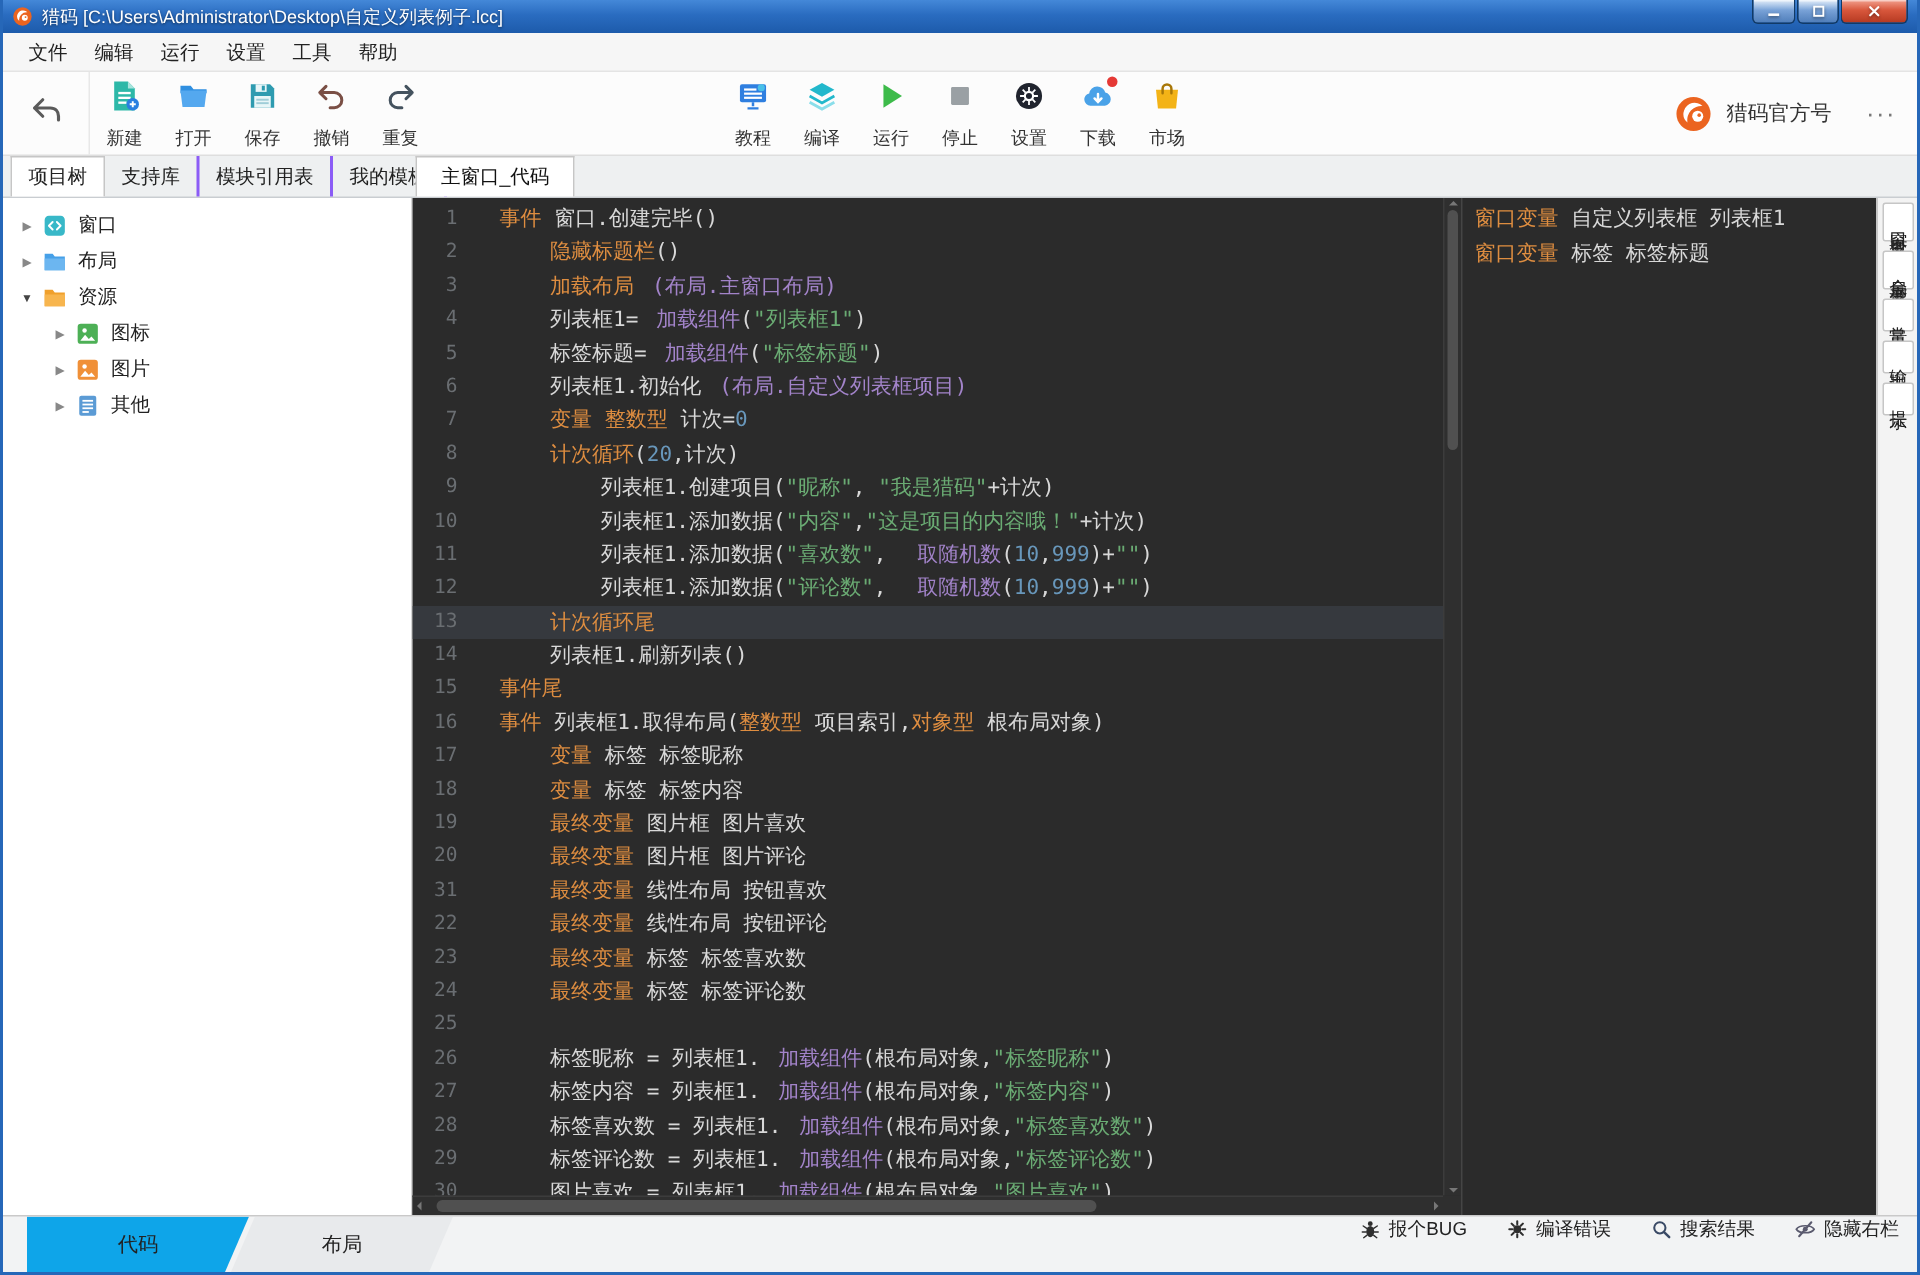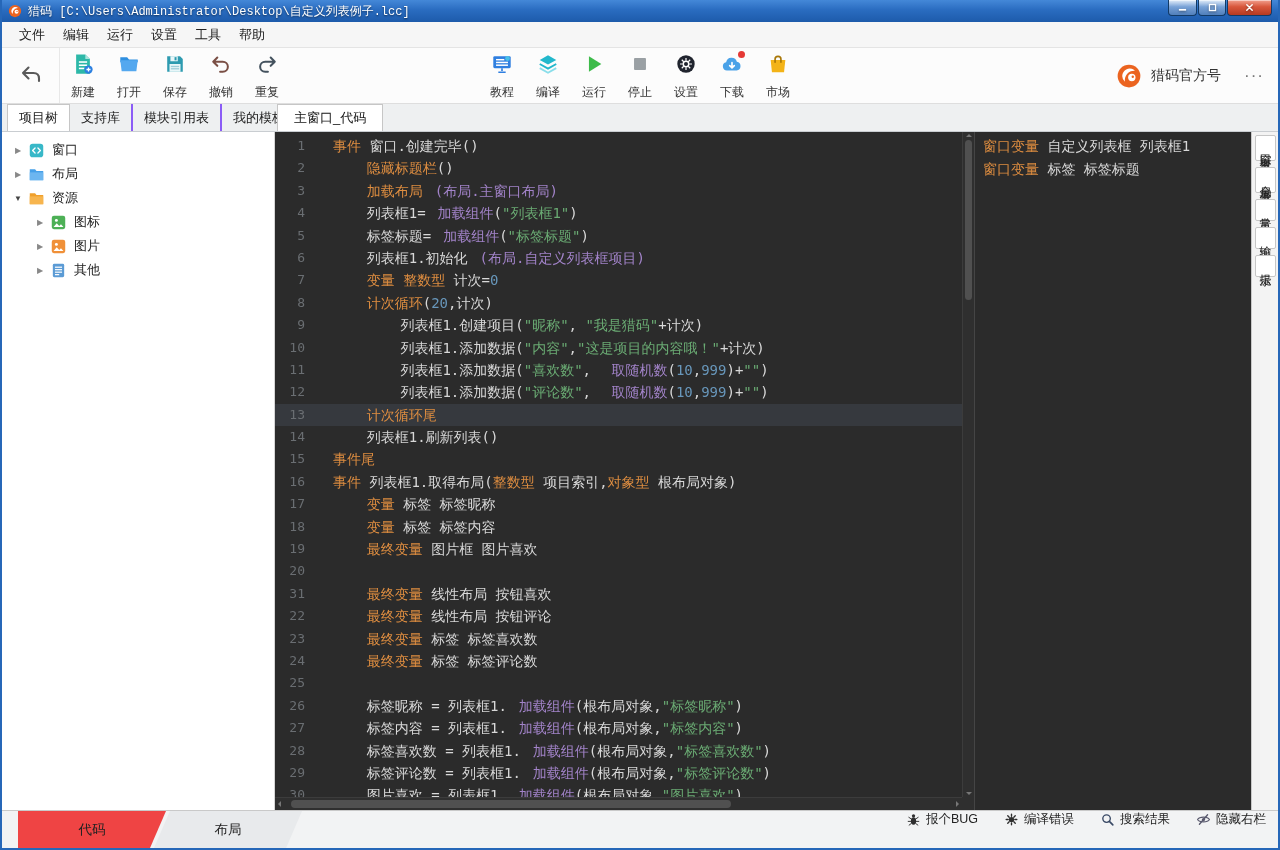--- a/index.html
+++ b/index.html
@@ -12,21 +12,21 @@
   }
 
   .app{ width:1280px; height:850px; display:flex; flex-direction:column;
     border:2px solid #2667b8; border-top:none; background:#fff; }
 
   
   .titlebar{ height:22px; flex:0 0 22px; display:flex; align-items:center; gap:6px;
     padding-left:6px; background:linear-gradient(180deg,#4488d8 0%,#2a6cc0 45%,#1d5bab 100%);
     position:relative; }
   .titlebar .app-ic svg{ width:14px; height:14px; display:block; }
-  .title-text{ color:#fff; font-size:12px; text-shadow:0 1px 2px rgba(0,0,0,.55); white-space:nowrap;font-family:Liberation Mono, monospace; }
+  .title-text{ color:#fff; font-size:12px; text-shadow:0 1px 2px rgba(0,0,0,.55); white-space:nowrap; }
   .win-btns{ position:absolute; right:6px; top:0; display:flex; }
   .win-btn{ height:16px; display:flex; align-items:center; justify-content:center;
     border:1px solid #123a66; border-top:none; border-radius:0 0 4px 4px; margin-left:1px;
     background:linear-gradient(180deg,rgba(255,255,255,.85),rgba(180,200,228,.55) 45%,rgba(110,145,190,.6));
     box-shadow:inset 0 1px 0 rgba(255,255,255,.5); }
   .win-btn svg{ width:9px; height:9px; display:block; filter:drop-shadow(0 1px 1px rgba(0,0,0,.4)); }
   .win-btn.min{ width:29px; } .win-btn.max{ width:28px; }
   .win-btn.close{ width:45px;
     background:linear-gradient(180deg,#f2a08e 0%,#d8573c 45%,#b63a22 100%); }
 
@@ -110,21 +110,21 @@
   .vtab{ writing-mode:vertical-rl; text-orientation:upright; font-size:12px; color:#222;
     background:#fff; border:1px solid #c6c6c6; border-radius:2px; padding:8px 1px; width:21px;
     letter-spacing:2px; text-align:center; }
 
   
   .bottombar{ height:38px; flex:0 0 38px; background:#f2f3f4; border-top:1px solid #c9c9c9;
     position:relative; display:flex; align-items:stretch; }
   .btabs{ display:flex; margin-left:16px; }
   .btab{ width:148px; display:flex; align-items:center; justify-content:center;
     font-size:13.5px; color:#222; }
-  .btab.active{ background:#ef4444; clip-path:polygon(0 0,100% 0,calc(100% - 16px) 100%,0 100%);
+  .btab.active{ background:#0ea5e9; clip-path:polygon(0 0,100% 0,calc(100% - 16px) 100%,0 100%);
     filter:drop-shadow(1px 0 0 #c0c0c0); }
   .btab:not(.active){ background:#e8eaec; margin-left:-12px;
     clip-path:polygon(16px 0,100% 0,calc(100% - 16px) 100%,0 100%);
     filter:drop-shadow(1px 0 0 #c8c8c8); }
   .statusbar{ position:absolute; right:12px; top:0; bottom:0; display:flex; align-items:flex-start; gap:26px; }
   .status-item{ display:flex; align-items:center; gap:5px; font-size:12.5px; color:#222; }
   .status-item .st-ic svg{ width:15px; height:15px; display:block; }
 </style>
 </head>
 <body>
@@ -407,21 +407,21 @@
           <div class="code-line"><span class="gutter">10</span><span class="code-text"><span class="tok-p">        列表框1.添加数据(</span><span class="tok-str">"内容"</span><span class="tok-p">,</span><span class="tok-str">"这是项目的内容哦！"</span><span class="tok-p">+计次)</span></span></div>
           <div class="code-line"><span class="gutter">11</span><span class="code-text"><span class="tok-p">        列表框1.添加数据(</span><span class="tok-str">"喜欢数"</span><span class="tok-p">, </span><span class="tok-fn">取随机数</span><span class="tok-p">(</span><span class="tok-num">10</span><span class="tok-p">,</span><span class="tok-num">999</span><span class="tok-p">)+</span><span class="tok-str">""</span><span class="tok-p">)</span></span></div>
           <div class="code-line"><span class="gutter">12</span><span class="code-text"><span class="tok-p">        列表框1.添加数据(</span><span class="tok-str">"评论数"</span><span class="tok-p">, </span><span class="tok-fn">取随机数</span><span class="tok-p">(</span><span class="tok-num">10</span><span class="tok-p">,</span><span class="tok-num">999</span><span class="tok-p">)+</span><span class="tok-str">""</span><span class="tok-p">)</span></span></div>
           <div class="code-line active"><span class="gutter">13</span><span class="code-text"><span class="tok-p">    </span><span class="tok-kw">计次循环尾</span></span></div>
           <div class="code-line"><span class="gutter">14</span><span class="code-text"><span class="tok-p">    列表框1.刷新列表()</span></span></div>
           <div class="code-line"><span class="gutter">15</span><span class="code-text"><span class="tok-kw">事件尾</span></span></div>
           <div class="code-line"><span class="gutter">16</span><span class="code-text"><span class="tok-kw">事件</span><span class="tok-p"> 列表框1.取得布局(</span><span class="tok-kw">整数型</span><span class="tok-p"> 项目索引,</span><span class="tok-kw">对象型</span><span class="tok-p"> 根布局对象)</span></span></div>
           <div class="code-line"><span class="gutter">17</span><span class="code-text"><span class="tok-p">    </span><span class="tok-kw">变量</span><span class="tok-p"> 标签 标签昵称</span></span></div>
           <div class="code-line"><span class="gutter">18</span><span class="code-text"><span class="tok-p">    </span><span class="tok-kw">变量</span><span class="tok-p"> 标签 标签内容</span></span></div>
           <div class="code-line"><span class="gutter">19</span><span class="code-text"><span class="tok-p">    </span><span class="tok-kw">最终变量</span><span class="tok-p"> 图片框 图片喜欢</span></span></div>
-          <div class="code-line"><span class="gutter">20</span></div>
+          <div class="code-line"><span class="gutter">20</span><span class="code-text"><span class="tok-p">    </span><span class="tok-kw">最终变量</span><span class="tok-p"> 图片框 图片评论</span></span></div>
           <div class="code-line"><span class="gutter">31</span><span class="code-text"><span class="tok-p">    </span><span class="tok-kw">最终变量</span><span class="tok-p"> 线性布局 按钮喜欢</span></span></div>
           <div class="code-line"><span class="gutter">22</span><span class="code-text"><span class="tok-p">    </span><span class="tok-kw">最终变量</span><span class="tok-p"> 线性布局 按钮评论</span></span></div>
           <div class="code-line"><span class="gutter">23</span><span class="code-text"><span class="tok-p">    </span><span class="tok-kw">最终变量</span><span class="tok-p"> 标签 标签喜欢数</span></span></div>
           <div class="code-line"><span class="gutter">24</span><span class="code-text"><span class="tok-p">    </span><span class="tok-kw">最终变量</span><span class="tok-p"> 标签 标签评论数</span></span></div>
           <div class="code-line"><span class="gutter">25</span><span class="code-text"></span></div>
           <div class="code-line"><span class="gutter">26</span><span class="code-text"><span class="tok-p">    标签昵称 = 列表框1.</span><span class="tok-fn">加载组件</span><span class="tok-p">(根布局对象,</span><span class="tok-str">"标签昵称"</span><span class="tok-p">)</span></span></div>
           <div class="code-line"><span class="gutter">27</span><span class="code-text"><span class="tok-p">    标签内容 = 列表框1.</span><span class="tok-fn">加载组件</span><span class="tok-p">(根布局对象,</span><span class="tok-str">"标签内容"</span><span class="tok-p">)</span></span></div>
           <div class="code-line"><span class="gutter">28</span><span class="code-text"><span class="tok-p">    标签喜欢数 = 列表框1.</span><span class="tok-fn">加载组件</span><span class="tok-p">(根布局对象,</span><span class="tok-str">"标签喜欢数"</span><span class="tok-p">)</span></span></div>
           <div class="code-line"><span class="gutter">29</span><span class="code-text"><span class="tok-p">    标签评论数 = 列表框1.</span><span class="tok-fn">加载组件</span><span class="tok-p">(根布局对象,</span><span class="tok-str">"标签评论数"</span><span class="tok-p">)</span></span></div>
           <div class="code-line"><span class="gutter">30</span><span class="code-text"><span class="tok-p">    图片喜欢 = 列表框1.</span><span class="tok-fn">加载组件</span><span class="tok-p">(根布局对象,</span><span class="tok-str">"图片喜欢"</span><span class="tok-p">)</span></span></div>

